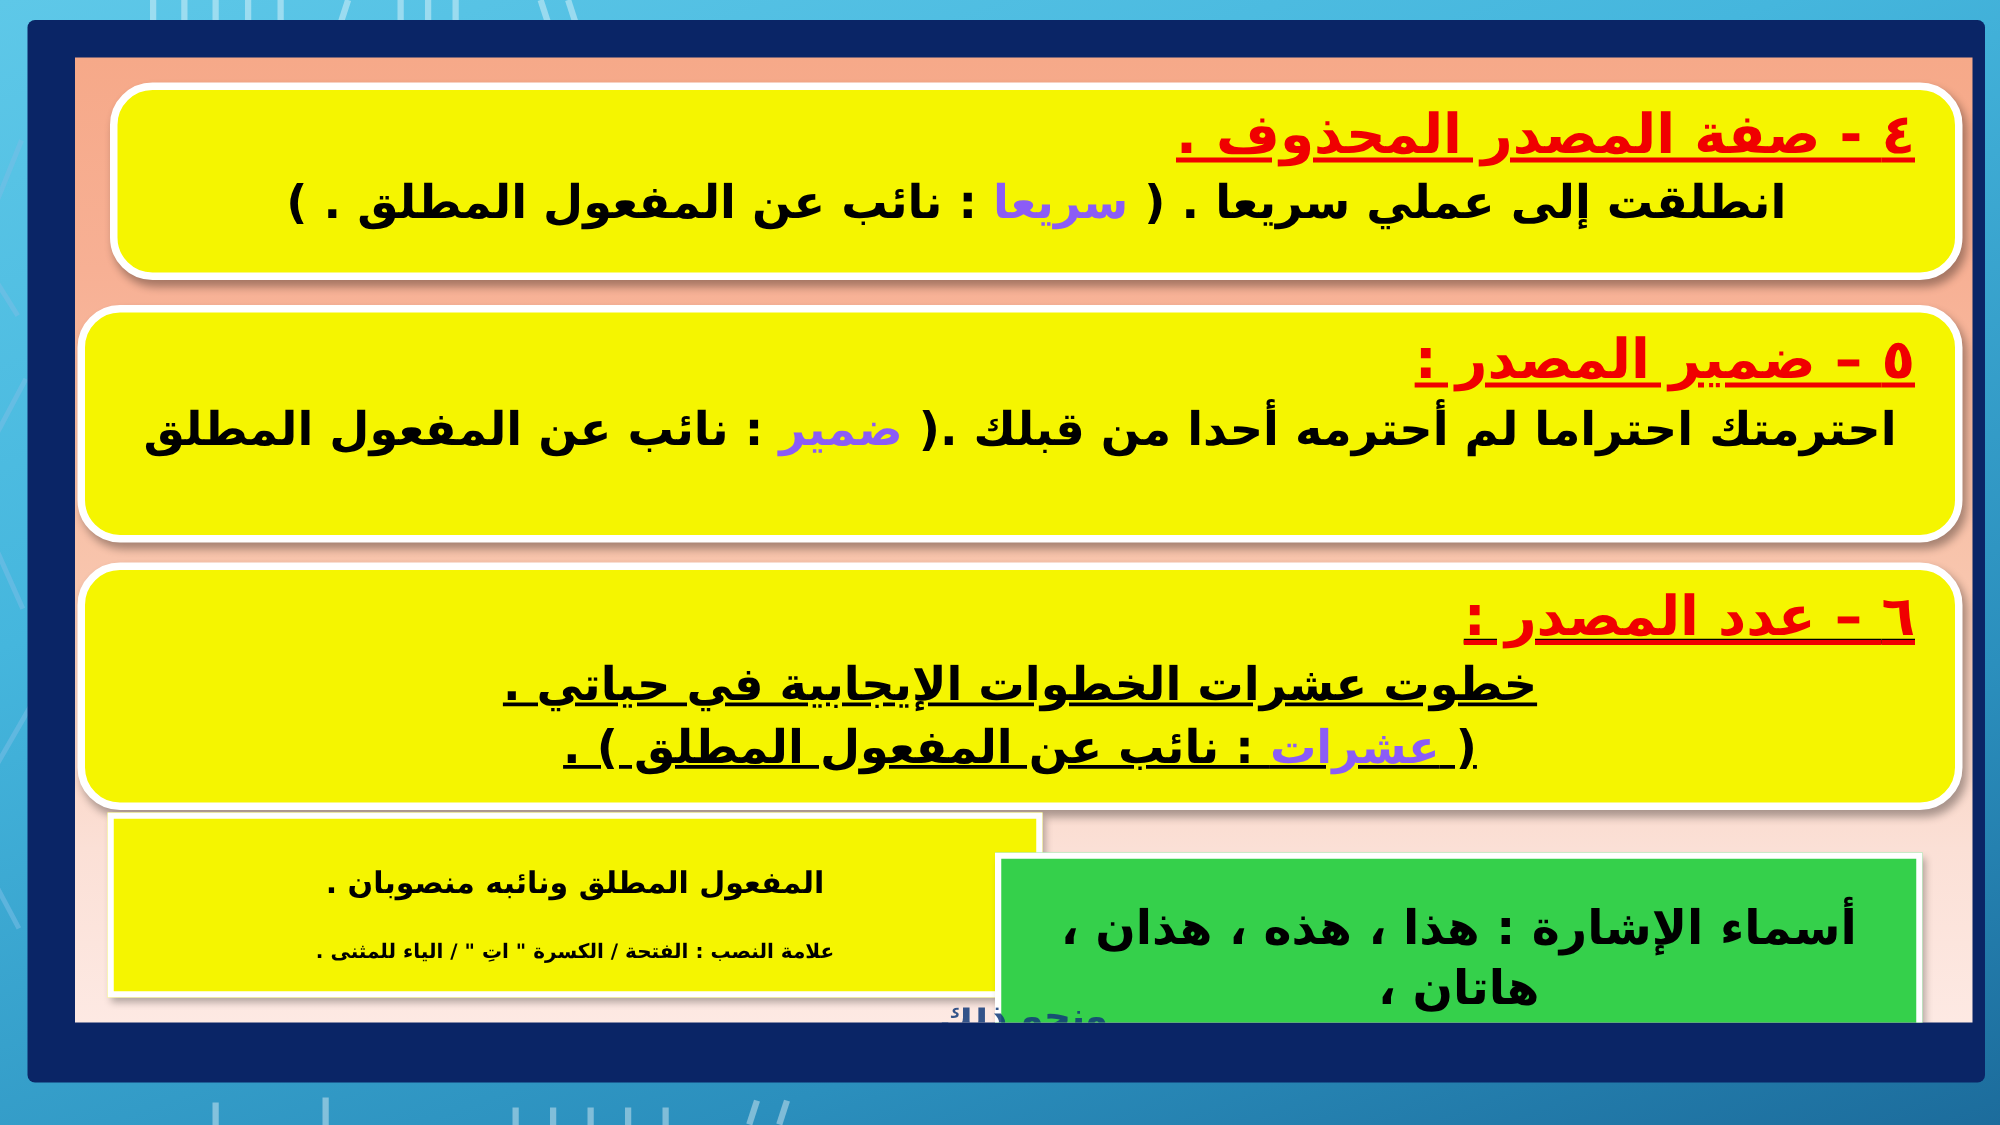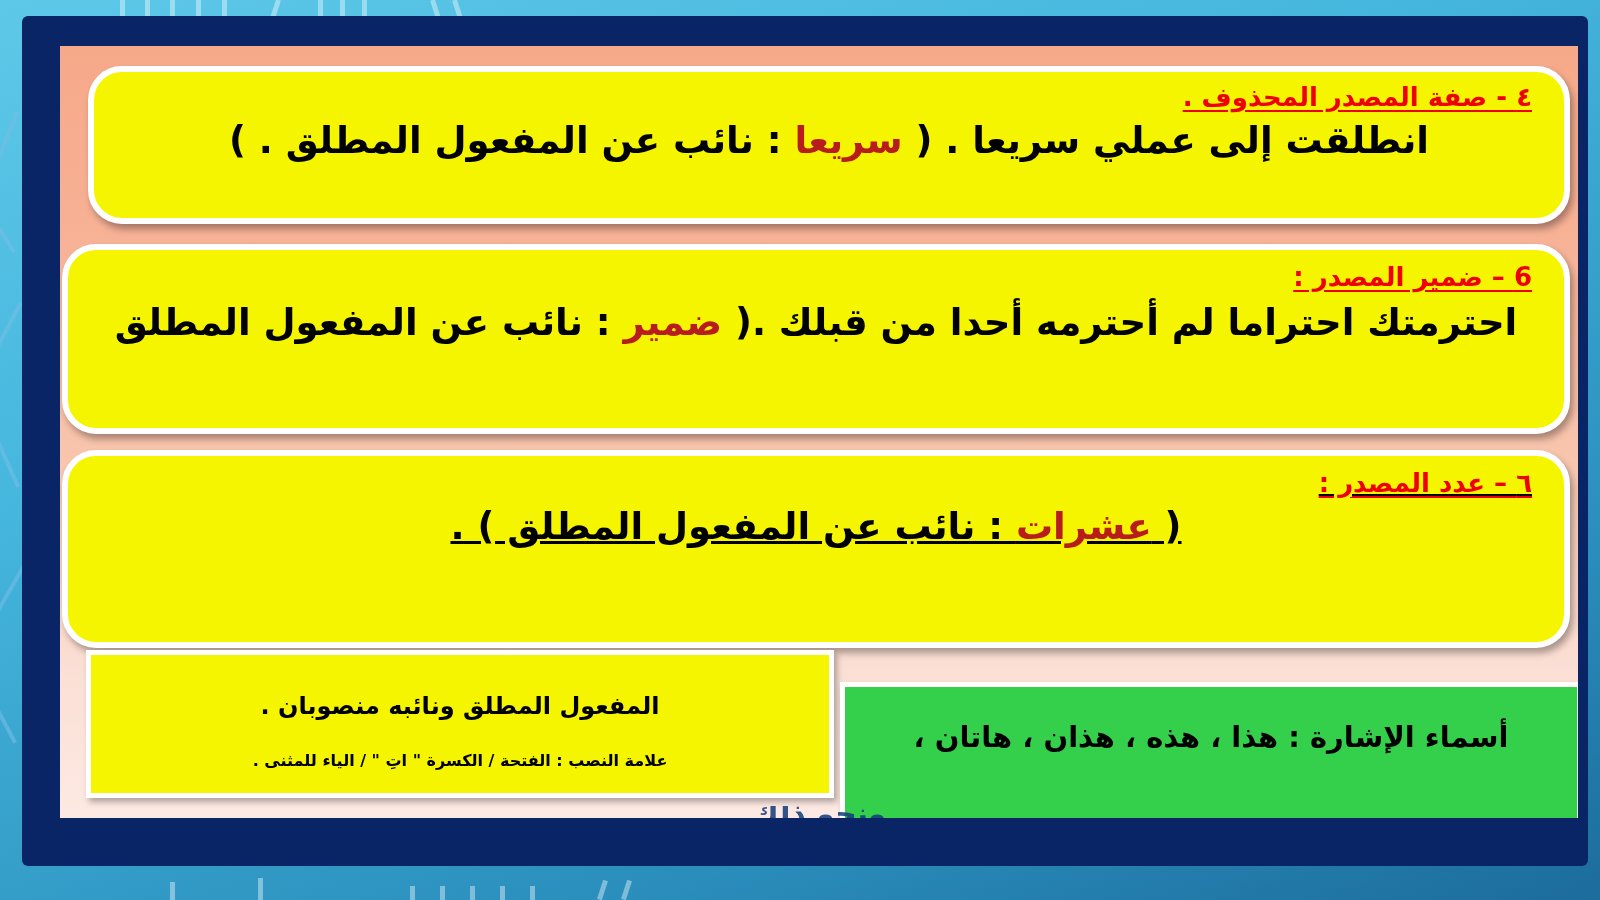--- a/index.html
+++ b/index.html
@@ -43,30 +43,30 @@
     padding:6px 26px 6px 26px;
     color:#000;
     text-align:center;
     line-height:1.18;
   }
   .card .hd{
     color:#f00000;
     font-weight:bold;
     text-decoration:underline;
     text-underline-offset:4px;
-    font-size:26px;
+    font-size:44px;
     display:block;
     text-align:right;
     padding-right:6px;
   }
   .card .ln{
     display:block;font-weight:bold;font-size:37px;color:#000;
     text-align:center;white-space:nowrap;
   }
-  .rd{color:#b91c1c;}
+  .rd{color:#8b5cf6;}
 
   
   #card1{left:28px;top:20px;width:1482px;height:158px;}
   #card1 .hd{margin-top:4px;}
   #card1 .ln{margin-top:6px;}
 
   #card2{left:2px;top:198px;width:1508px;height:190px;}
   #card2 .hd{margin-top:6px;}
   #card2 .ln{margin-top:8px;}
 
@@ -86,23 +86,23 @@
   }
   #boxYellow{
     left:26px;top:604px;width:748px;height:148px;
     background:#f5f500;
     font-size:24px;
   }
   #boxYellow .l1{display:block;margin-top:26px;}
   #boxYellow .l2{display:block;margin-top:30px;font-size:16px;}
 
   #boxGreen{
-    left:780px;top:636px;width:742px;height:152px;
+    left:736px;top:636px;width:742px;height:152px;
     background:#35d04b;
-    font-size:29px;
+    font-size:38px;
   }
   #boxGreen .l1{display:block;margin-top:22px;}
   #boxGreen .l2{display:block;margin-top:8px;}
 
   
   #footerCut{
     position:absolute;left:0;right:0;bottom:-14px;
     text-align:center;
     color:#123a7a;font-weight:bold;font-size:30px;
     opacity:.85;
@@ -148,28 +148,29 @@
     <div id="canvas">
 
       <div class="card" id="card1">
         <span class="hd">٤ - صفة المصدر المحذوف .</span>
         <span class="ln">
           <span>انطلقت إلى عملي سريعا .   ( </span><span class="rd">سريعا</span><span> : نائب عن المفعول المطلق . )</span>
         </span>
       </div>
 
       <div class="card" id="card2">
-        <span class="hd">6 –  ضمير المصدر :</span>
+        <span class="hd">٥ –  ضمير المصدر :</span>
         <span class="ln">
           <span>احترمتك احتراما لم أحترمه أحدا من قبلك .( </span><span class="rd">ضمير</span><span> : نائب عن المفعول المطلق</span>
         </span>
       </div>
 
       <div class="card" id="card3">
         <span class="hd">٦ – عدد المصدر :</span>
+        <span class="ln">خطوت عشرات الخطوات الإيجابية في حياتي .</span>
         <span class="ln">
           <span>( </span><span class="rd">عشرات</span><span> : نائب عن المفعول المطلق ) .</span>
         </span>
       </div>
 
       <div class="flat" id="boxYellow">
         <span class="l1">المفعول المطلق ونائبه منصوبان .</span>
         <span class="l2">علامة النصب : الفتحة / الكسرة " اتِ " / الياء للمثنى .</span>
       </div>
 

